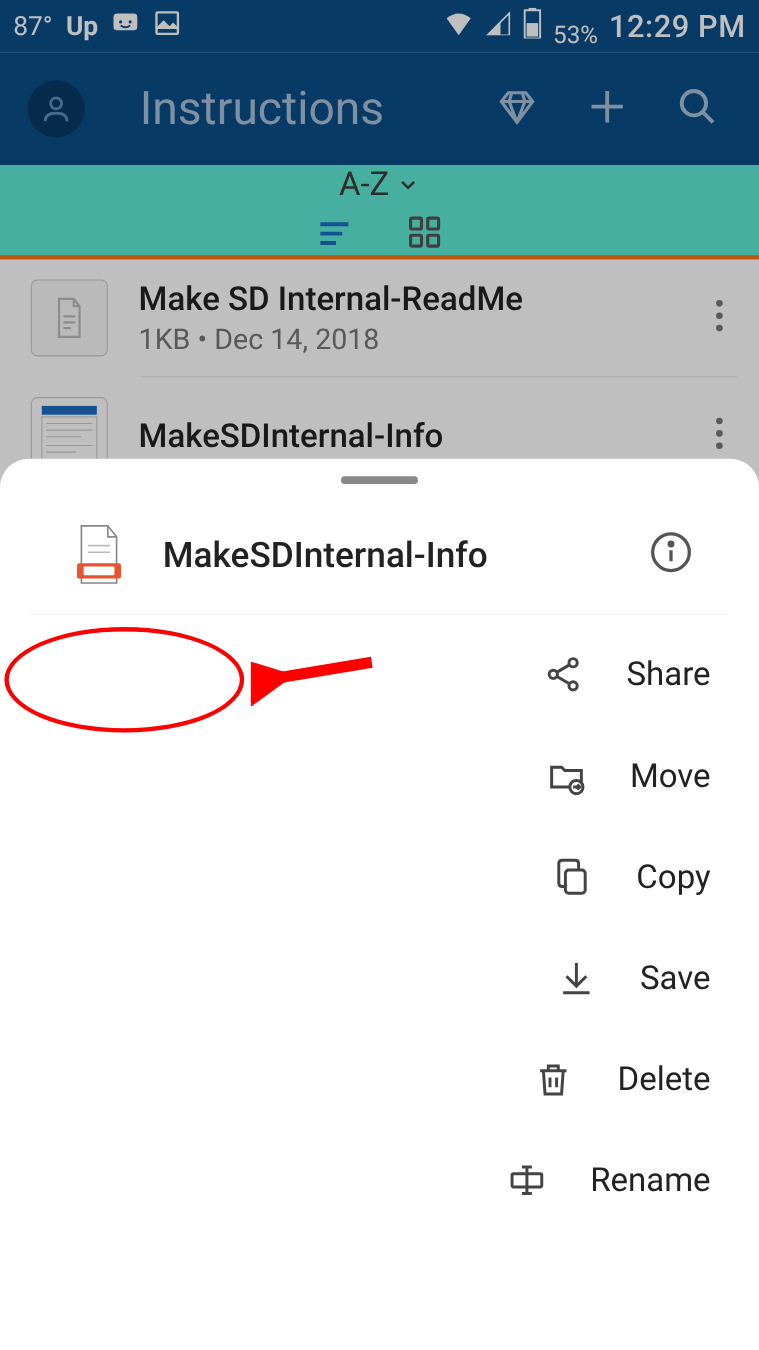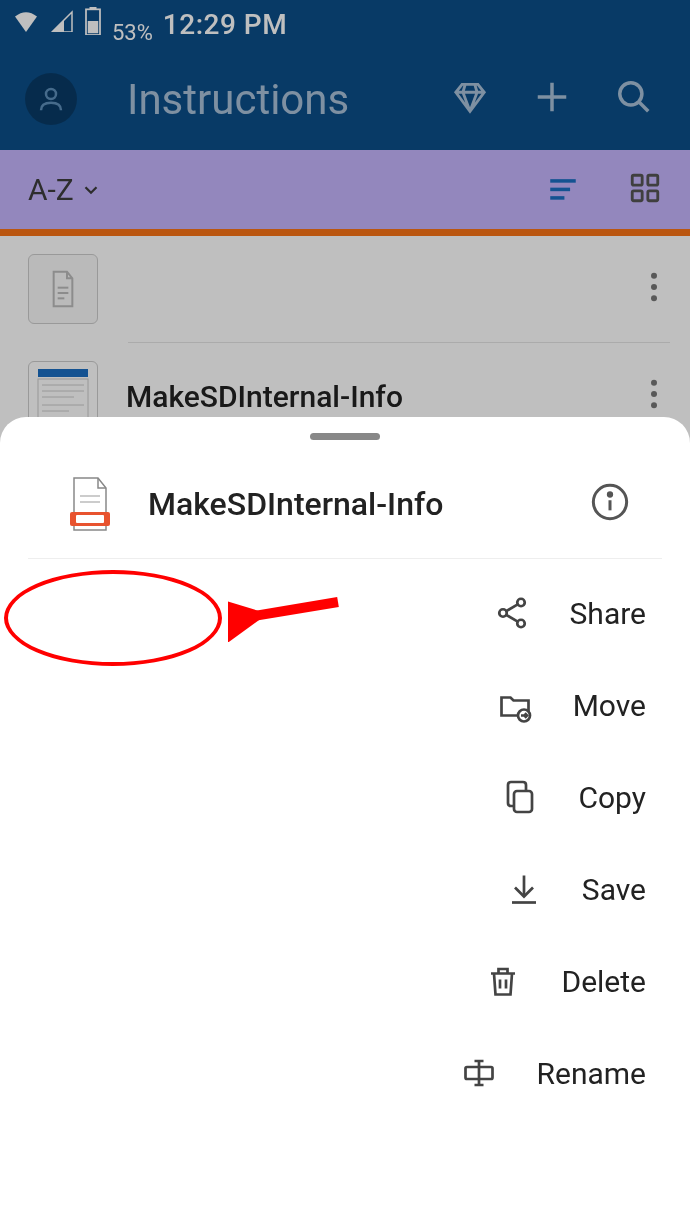--- a/index.html
+++ b/index.html
@@ -58,26 +58,27 @@
       color: #a9c1d8;
       font-weight: 400;
       margin-left: 20px;
     }
     .header-icons { display: flex; gap: 44px; align-items: center; margin-right: 12px; }
     .header-icons svg { width: 38px; height: 38px; }
 
     
     .sort-bar {
       height: 86px;
-      background: #c4b5fd;
-      border-bottom: 7px solid #f97316;
+      background: #5eead4;
+      border-bottom: 4px solid #f97316;
       display: flex;
       align-items: center;
       padding: 0 28px;
       justify-content: space-between;
+      flex-direction: column;
     }
     .sort-label {
       font-size: 30px;
       color: #3d3d3d;
       display: flex;
       align-items: center;
       gap: 6px;
     }
     .sort-right { display: flex; gap: 48px; align-items: center; }
 
@@ -167,20 +168,38 @@
       left: 228px;
       top: 582px;
       z-index: 20;
       pointer-events: none;
     }
   </style>
 </head>
 <body>
 
 <div class="status-bar">
+  <div class="status-left">
+    <span class="temp">87°</span>
+    <span style="font-weight:700;font-size:24px;">Up</span>
+    <span>
+      <svg width="26" height="26" viewBox="0 0 24 24" fill="#fff">
+          <rect x="2" y="4" width="20" height="14" rx="3"></rect>
+          <circle cx="8" cy="11" r="1.3" fill="#0b4e89"></circle>
+          <circle cx="16" cy="11" r="1.3" fill="#0b4e89"></circle>
+          <path d="M8 14 Q12 17 16 14" stroke="#0b4e89" stroke-width="1.5" fill="none"></path>
+        </svg>
+    </span>
+    <span>
+      <svg width="26" height="26" viewBox="0 0 24 24" fill="none" stroke="#fff" stroke-width="2">
+          <rect x="3" y="3" width="18" height="18" rx="1"></rect>
+          <path d="M3 17 L9 11 L14 16 L17 13 L21 17" fill="#fff"></path>
+        </svg>
+    </span>
+  </div>
   <div class="status-right">
     <span>
       <svg width="28" height="22" viewBox="0 0 24 20" fill="#fff">
           <path d="M12 20 L2 6 Q12 -2 22 6 Z"></path>
         </svg>
     </span>
     <span>
       <svg width="24" height="22" viewBox="0 0 24 22">
           <path d="M2 22 L22 22 L22 2 Z" fill="none" stroke="#fff" stroke-width="1.5"></path>
           <path d="M2 22 L14 22 L14 10 Z" fill="#fff"></path>
@@ -257,20 +276,22 @@
   <div class="file-item">
     <div class="file-thumb">
       <svg width="32" height="40" viewBox="0 0 24 30" fill="none" stroke="#bbb" stroke-width="1.5">
           <path d="M5 2 L15 2 L19 7 L19 28 L5 28 Z M15 2 L15 7 L19 7"></path>
           <line x1="8" y1="14" x2="16" y2="14"></line>
           <line x1="8" y1="18" x2="16" y2="18"></line>
           <line x1="8" y1="22" x2="13" y2="22"></line>
         </svg>
     </div>
     <div class="file-text">
+      <div class="file-name">Make SD Internal-ReadMe</div>
+      <div class="file-meta">1KB • Dec 14, 2018</div>
     </div>
     <div class="file-more">
       <svg width="8" height="30" viewBox="0 0 6 24" fill="#777">
           <circle cx="3" cy="3" r="2.4"></circle>
           <circle cx="3" cy="12" r="2.4"></circle>
           <circle cx="3" cy="21" r="2.4"></circle>
         </svg>
     </div>
   </div>
   <div class="file-divider"></div>

